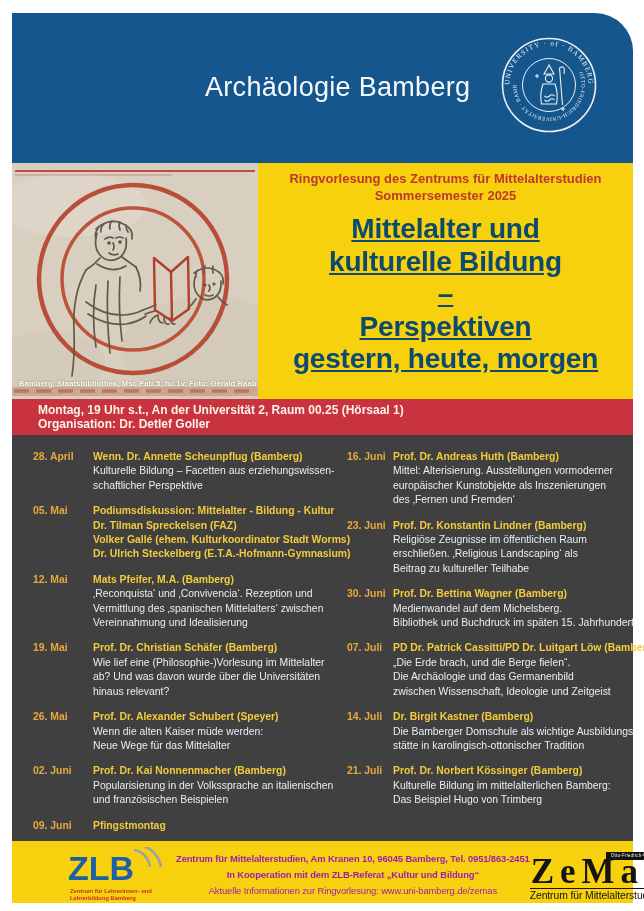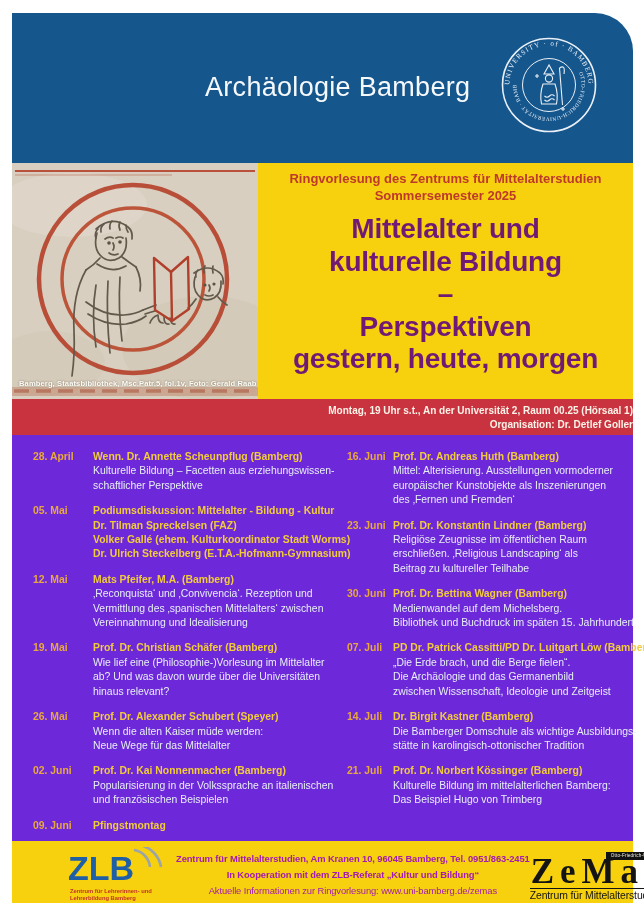--- a/index.html
+++ b/index.html
@@ -11,27 +11,27 @@
   .uni-name{position:absolute;left:193px;top:59px;font-size:27px;color:#F6F9FB;letter-spacing:.3px;font-weight:400;}
   .seal{position:absolute;right:34px;top:22px;width:100px;height:100px;}
 
   
   .hero{display:flex;height:236px;}
   .manuscript{position:relative;width:246px;height:236px;flex:none;}
   .manuscript svg{display:block;}
   .caption{position:absolute;left:7px;bottom:11px;color:#FCFCF6;font-size:7.6px;font-weight:bold;letter-spacing:.1px;text-shadow:0 0 2px rgba(90,70,50,.7);}
   .hero-right{flex:1;background:#F7D00E;text-align:center;padding-top:8px;box-sizing:border-box;}
   .series{color:#BD392D;font-weight:bold;font-size:13px;line-height:16.5px;}
-  .main-title{margin:9px 0 0;color:#701a75;font-weight:bold;font-size:28px;line-height:32.5px;white-space:pre-line;letter-spacing:-.2px;}
-
-  
-  .banner{height:36px;background:#C8333F;box-sizing:border-box;padding-top:5px;text-align:right;color:#FBF3E8;font-weight:bold;font-size:10px;line-height:13.5px;}
-
-  
-  .body{height:406px;background:#6d28d9;box-sizing:border-box;display:flex;padding:15px 0 0 21px;}
+  .main-title{margin:9px 0 0;color:#0c4a6e;font-weight:bold;font-size:28px;line-height:32.5px;white-space:pre-line;letter-spacing:-.2px;text-decoration:underline;}
+
+  
+  .banner{height:36px;background:#C8333F;box-sizing:border-box;padding-top:5px;text-align:left;color:#FBF3E8;font-weight:bold;font-size:12px;line-height:13.5px;padding-left:26px;}
+
+  
+  .body{height:406px;background:#404040;box-sizing:border-box;display:flex;padding:15px 0 0 21px;}
   .col-left{width:314px;flex:none;}
   .col-right{flex:1;}
   .entry{display:flex;margin-bottom:11px;font-size:10.4px;line-height:14.4px;}
   .entry .date{flex:none;width:60px;color:#E8A83E;font-weight:bold;}
   .col-right .entry .date{width:46px;}
   .entry .info{flex:1;}
   .speakers{color:#F2CB3D;font-weight:bold;white-space:pre;}
   .desc{color:#E7EEF5;white-space:pre;}
 
   

